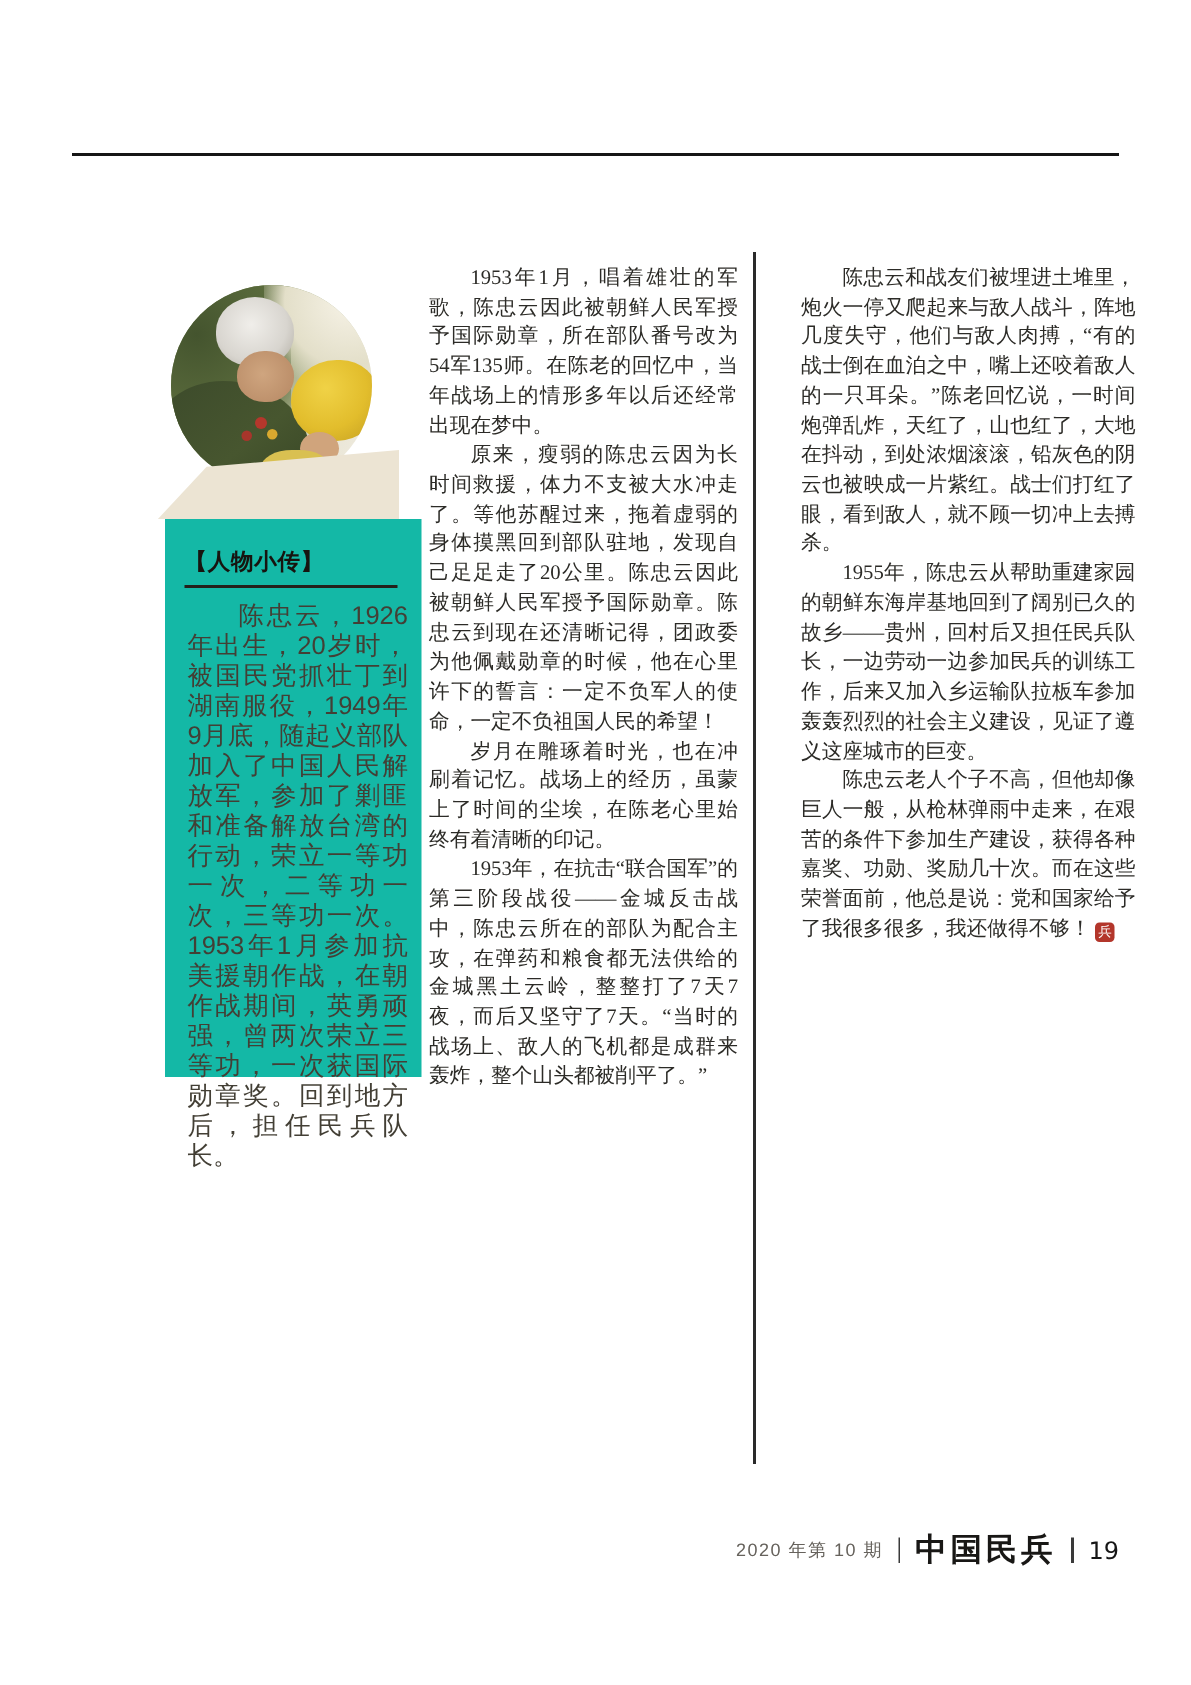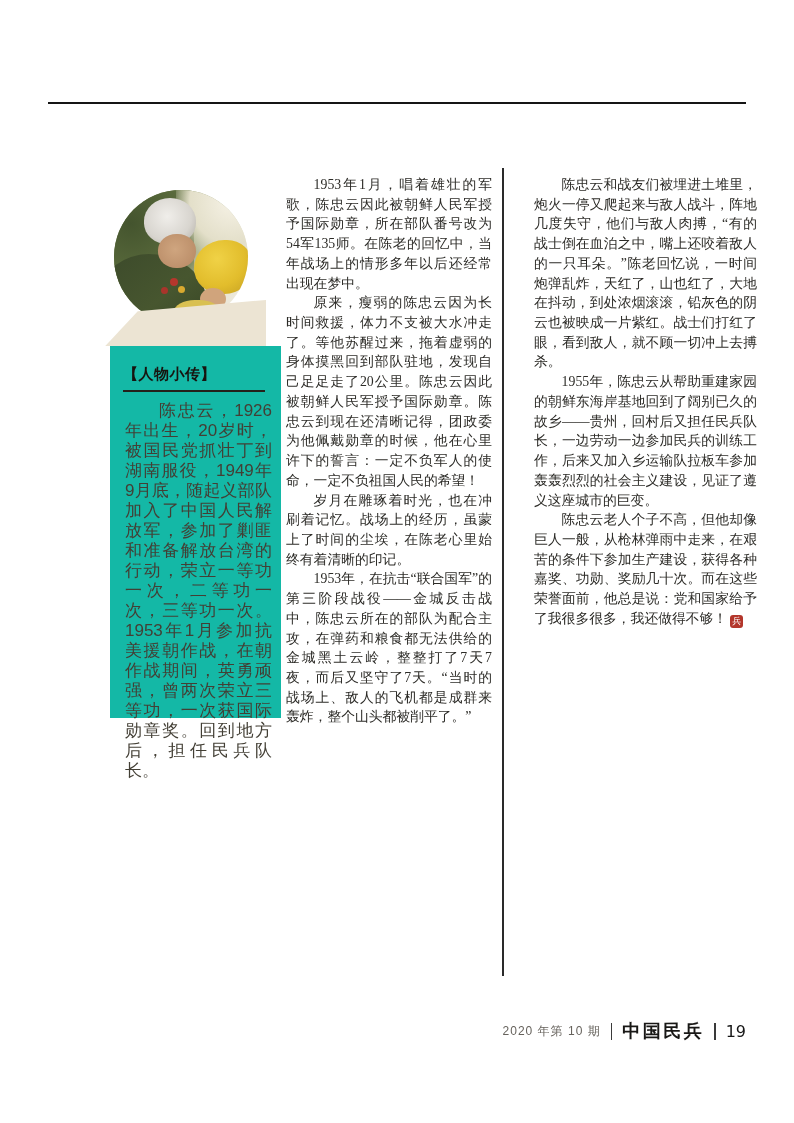--- a/index.html
+++ b/index.html
@@ -112,21 +112,21 @@
     font-family: "Liberation Sans", sans-serif;
   }
   
   .footer {
     position: absolute; top: 1019px; right: 48px;
     display: flex; align-items: center; gap: 10px;
     font-family: "Liberation Sans", "DejaVu Sans", sans-serif;
   }
   .footer .issue { font-size: 12px; color: #66625c; letter-spacing: 1px; }
   .footer .sep { width: 1.5px; height: 17px; background: #3a3a3a; }
-  .footer .magazine { font-size: 18px; color: #181715; letter-spacing: 2.5px; font-weight: 600; text-align: right; }
+  .footer .magazine { font-size: 21px; color: #181715; letter-spacing: 2.5px; font-weight: 600; text-align: right; }
   .footer .pagenum { font-size: 16px; color: #161616; font-family: "DejaVu Sans", sans-serif; }
 </style>
 </head>
 <body>
 
 <div class="top-rule"></div>
 
 <div class="photo">
   <div class="foliage"></div>
   <div class="light-patch"></div>

